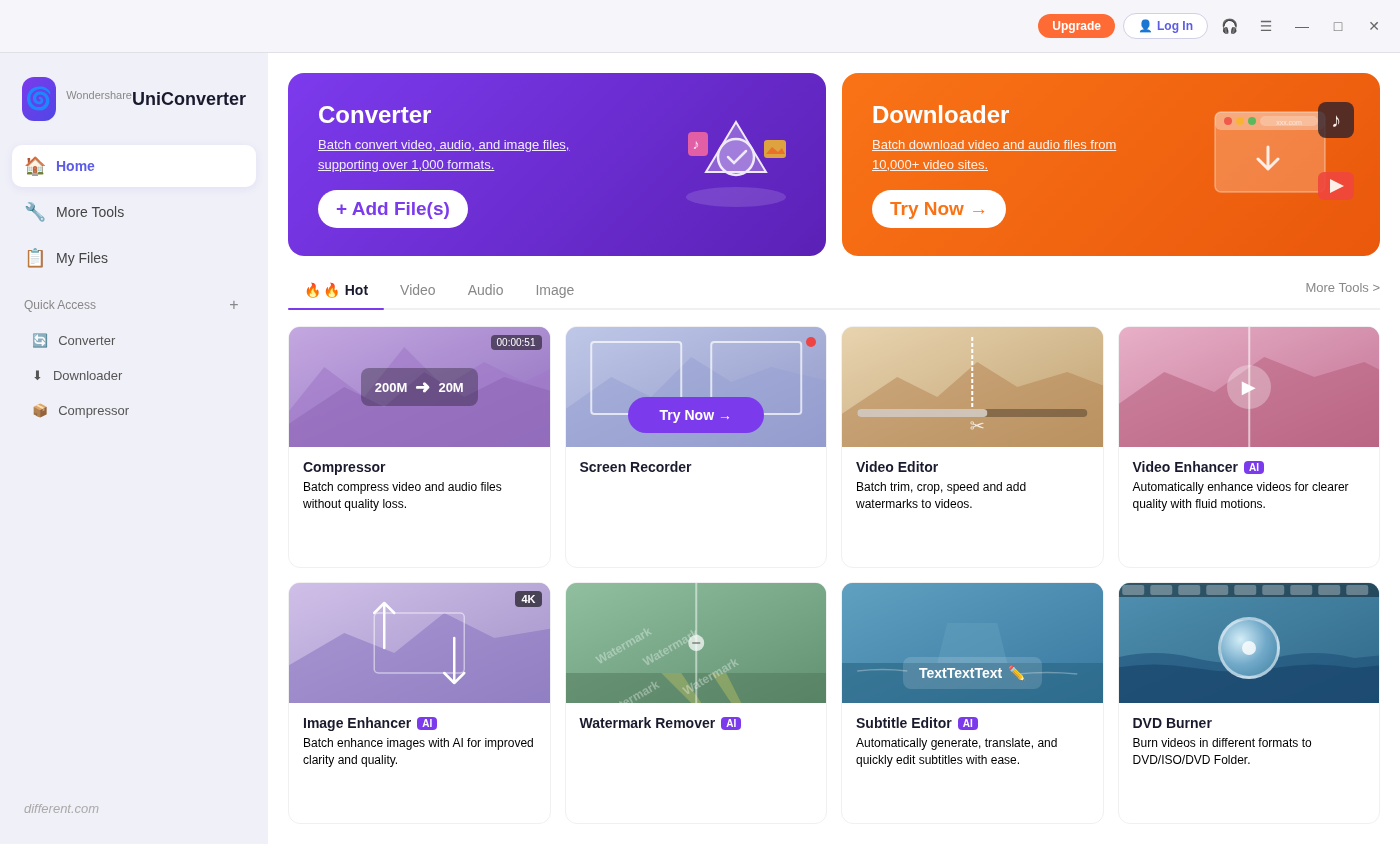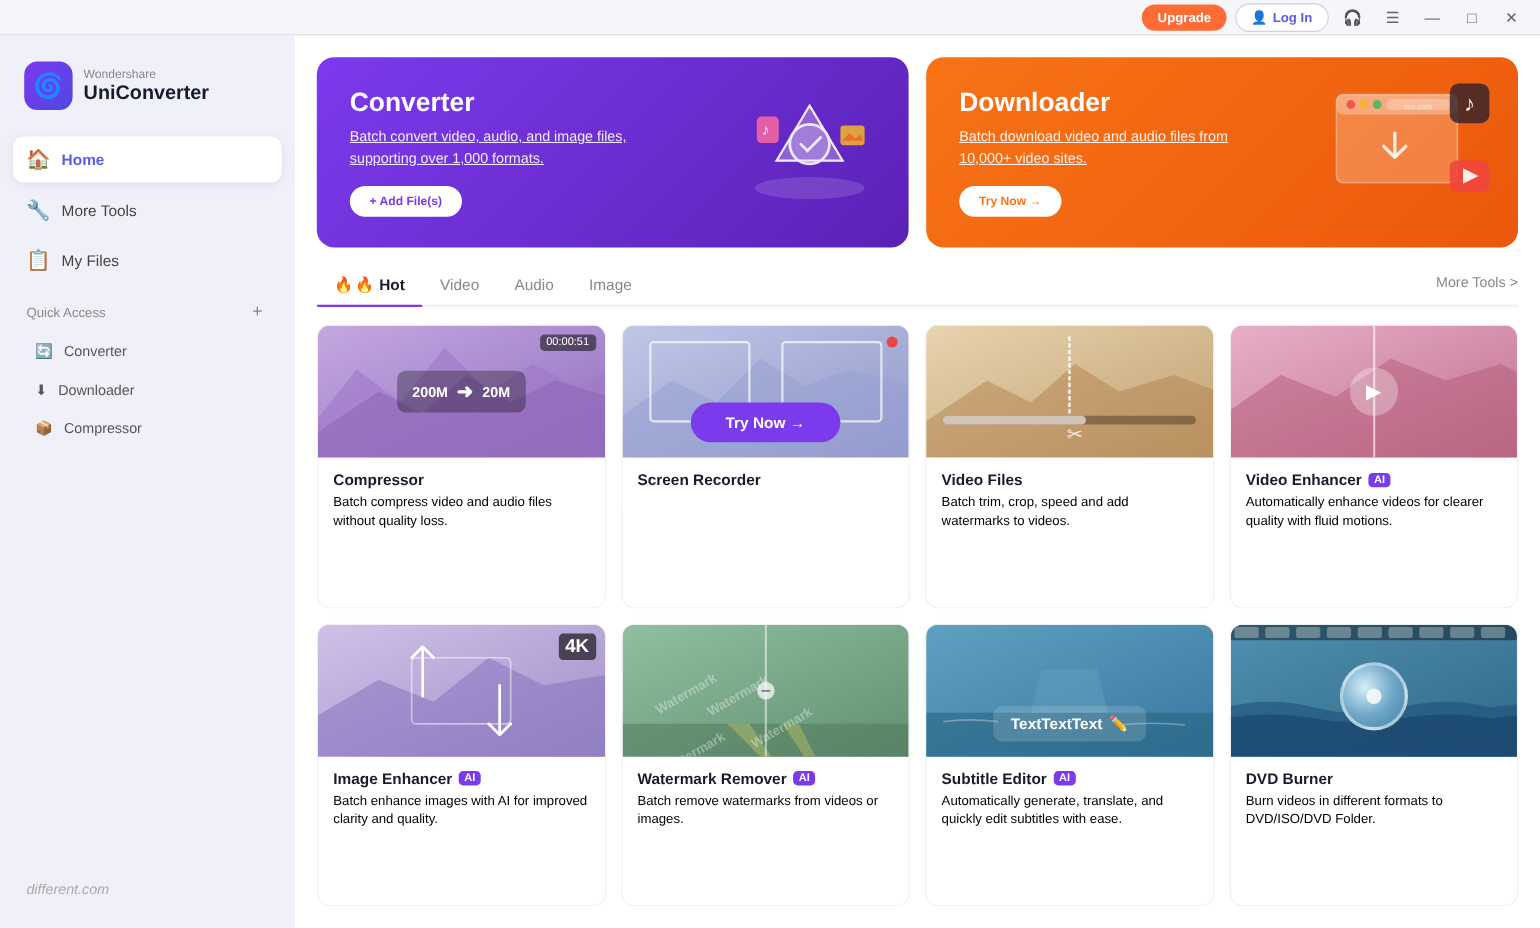--- a/index.html
+++ b/index.html
@@ -1,19 +1,19 @@
 <!DOCTYPE html>
 <html><head>
   <meta charset="utf-8">
   <style>
     * { box-sizing: border-box; margin: 0; padding: 0; }
     body { font-family: -apple-system, BlinkMacSystemFont, 'Segoe UI', sans-serif; background: #e8e8f0; width: 1400px; height: 844px; overflow: hidden; display: flex; flex-direction: column; }
 
     .title-bar {
-      height: 32px;
+      height: 53px;
       background: #f5f5fa;
       display: flex;
       align-items: center;
       justify-content: flex-end;
       padding: 0 12px;
       gap: 8px;
       border-bottom: 1px solid #e0e0e8;
       flex-shrink: 0;
     }
     .title-bar-btn {
@@ -54,21 +54,21 @@
       display: flex; align-items: center; gap: 10px;
       padding: 8px 10px 20px 10px;
     }
     .logo-icon {
       width: 44px; height: 44px;
       background: linear-gradient(135deg, #7c3aed, #4f46e5);
       border-radius: 12px;
       display: flex; align-items: center; justify-content: center;
       font-size: 22px; color: #fbbf24;
     }
-    .logo-text { display: flex; flex-direction: column; }
+    .logo-text { display: flex; }
     .logo-brand { font-size: 11px; color: #888; }
     .logo-name { font-size: 18px; font-weight: 700; color: #1a1a2e; }
 
     .sidebar-item {
       display: flex; align-items: center; gap: 10px;
       padding: 10px 12px;
       border-radius: 10px;
       cursor: pointer;
       color: #444;
       font-size: 14px;
@@ -146,21 +146,21 @@
       overflow: hidden;
       min-height: 150px;
     }
     .banner-title { font-size: 24px; font-weight: 700; margin-bottom: 6px; }
     .banner-desc { font-size: 13px; opacity: 0.9; line-height: 1.5; max-width: 280px; text-decoration: underline; }
     .banner-btn {
       margin-top: 16px;
       display: inline-flex; align-items: center; gap: 6px;
       background: white;
       border: none; border-radius: 20px; cursor: pointer;
-      padding: 8px 18px; font-size: 11px; font-weight: 600;
+      padding: 8px 18px; font-size: 19px; font-weight: 600;
     }
     .banner-btn-converter { color: #7c3aed; }
     .banner-btn-downloader { color: #f97316; }
 
     .banner-illustration {
       position: absolute;
       right: 20px; top: 50%;
       transform: translateY(-50%);
       font-size: 70px;
       opacity: 0.9;
@@ -535,21 +535,21 @@
 
               <rect x="20" y="82" width="230" height="8" rx="4" fill="rgba(0,0,0,0.3)"></rect>
               <rect x="20" y="82" width="130" height="8" rx="4" fill="rgba(255,255,255,0.6)"></rect>
 
               <text x="140" y="105" font-size="18" fill="rgba(255,255,255,0.8)" text-anchor="middle">✂</text>
 
               <line x1="135" y1="10" x2="135" y2="80" stroke="white" stroke-width="2" stroke-dasharray="4,2"></line>
             </svg>
           </div>
           <div class="tool-info">
-            <div class="tool-name">Video Files</div>
+            <div class="tool-name">Video Editor</div>
             <div class="tool-desc">Batch trim, crop, speed and add watermarks to videos.</div>
           </div>
         </div>
 
         <div class="tool-card">
           <div class="tool-thumbnail thumb-video-enhancer">
             <svg width="100%" height="100%" viewBox="0 0 270 120" preserveAspectRatio="xMidYMid slice">
               <defs>
                 <linearGradient id="mg4" x1="0%" y1="0%" x2="100%" y2="100%">
                   <stop offset="0%" style="stop-color:#e8b0c8"></stop>
@@ -584,21 +584,21 @@
                 </linearGradient>
               </defs>
               <rect width="270" height="120" fill="url(#mg5)"></rect>
               <path d="M0,85 L60,50 L110,70 L160,30 L210,55 L270,45 L270,120 L0,120Z" fill="rgba(130,110,190,0.5)"></path>
 
               <path d="M100,65 L100,20 M90,30 L100,20 L110,30" stroke="white" stroke-width="2.5" fill="none" stroke-linecap="round" stroke-linejoin="round"></path>
               <path d="M170,55 L170,100 M160,90 L170,100 L180,90" stroke="white" stroke-width="2.5" fill="none" stroke-linecap="round" stroke-linejoin="round"></path>
 
               <rect x="90" y="30" width="90" height="60" rx="4" fill="none" stroke="rgba(255,255,255,0.5)" stroke-width="1.5"></rect>
             </svg>
-            <div style="position:absolute;top:8px;right:8px;background:rgba(0,0,0,0.6);color:white;font-size:17px;font-weight:700;padding:2px 6px;border-radius:4px;">4K</div>
+            <div style="position:absolute;top:8px;right:8px;background:rgba(0,0,0,0.6);color:white;font-size:11px;font-weight:700;padding:2px 6px;border-radius:4px;">4K</div>
           </div>
           <div class="tool-info">
             <div class="tool-name">
               <span>Image Enhancer</span>
               <span class="ai-badge">AI</span>
             </div>
             <div class="tool-desc">Batch enhance images with AI for improved clarity and quality.</div>
           </div>
         </div>
 
@@ -628,21 +628,20 @@
 
               <circle cx="135" cy="60" r="8" fill="rgba(255,255,255,0.7)"></circle>
               <line x1="131" y1="60" x2="139" y2="60" stroke="rgba(100,100,100,0.8)" stroke-width="1.5"></line>
             </svg>
           </div>
           <div class="tool-info">
             <div class="tool-name">
               <span>Watermark Remover</span>
               <span class="ai-badge">AI</span>
             </div>
-            <div class="tool-desc">Batch remove watermarks from videos or images.</div>
           </div>
         </div>
 
         <div class="tool-card">
           <div class="tool-thumbnail thumb-subtitle">
             <svg width="100%" height="100%" viewBox="0 0 270 120" preserveAspectRatio="xMidYMid slice">
               <defs>
                 <linearGradient id="mg7" x1="0%" y1="0%" x2="100%" y2="100%">
                   <stop offset="0%" style="stop-color:#60a0c0"></stop>
                   <stop offset="100%" style="stop-color:#3878a0"></stop>

